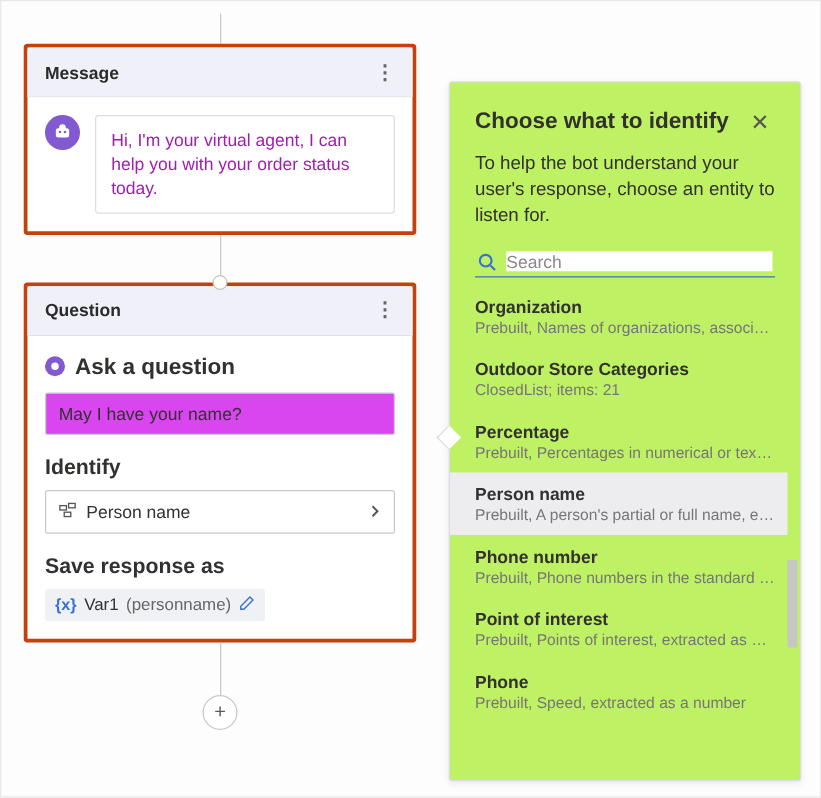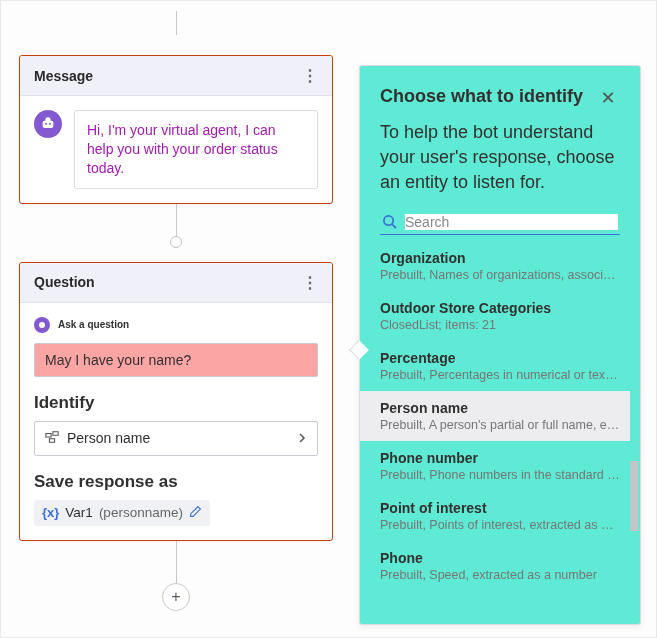--- a/index.html
+++ b/index.html
@@ -35,24 +35,23 @@
     border-radius: 50%;
     background: #fff;
     left: 50%;
     transform: translateX(-50%);
     bottom: -6px;
   }
   .conn-after { height: 42px; }
 
   .card {
     background: #fff;
-    border: 1px solid #c2410c;
+    border: 3px solid #c2410c;
     border-radius: 3px;
     box-shadow: 0 1px 2px rgba(0,0,0,0.04);
-    margin-top: 20px;
   }
   .card-header {
     display: flex;
     align-items: center;
     justify-content: space-between;
     height: 40px;
     padding: 0 10px 0 14px;
     background: #f0f0f8;
     border-bottom: 1px solid #e2e0ea;
     border-radius: 3px 3px 0 0;
@@ -87,30 +86,30 @@
     line-height: 1.35;
   }
 
   .q-prompt-row { display: flex; align-items: center; gap: 8px; margin-bottom: 10px; }
   .q-bullet {
     width: 16px; height: 16px; border-radius: 50%;
     background: #8259d1;
     display: flex; align-items: center; justify-content: center;
   }
   .q-bullet::after { content:""; width:6px; height:6px; border-radius:50%; background:#fff; }
-  .q-prompt-label { font-size: 10px; font-weight: 600; color: #323130; }
+  .q-prompt-label { font-size: 18px; font-weight: 600; color: #323130; }
 
   .text-input {
     width: 100%;
     border: 1px solid #c8c8d0;
     border-radius: 2px;
     padding: 8px 10px;
     font-size: 14px;
     color: #323130;
-    background: #fca5a5;
+    background: #d946ef;
   }
 
   .section-label {
     font-size: 17px;
     font-weight: 600;
     color: #323130;
     margin: 16px 0 8px 0;
   }
 
   .identify-select {
@@ -151,21 +150,21 @@
     cursor: pointer;
     font-size: 16px;
   }
 
   
   .panel {
     position: absolute;
     left: 358px; top: 64px;
     width: 282px;
     height: 560px;
-    background: #5eead4;
+    background: #bef264;
     border: 1px solid #dcdce4;
     border-radius: 3px;
     box-shadow: 0 2px 6px rgba(0,0,0,0.08);
     display: flex;
     flex-direction: column;
   }
   .panel-pointer {
     position: absolute;
     left: -8px; top: 277px;
     width: 14px; height: 14px;
@@ -178,21 +177,21 @@
     padding: 20px 20px 0 20px;
     display: flex; justify-content: space-between; align-items: flex-start;
   }
   .panel-title { font-size: 18px; font-weight: 600; color: #323130; }
   .close-x {
     width: 24px; height: 24px; display:flex; align-items:center; justify-content:center;
     color:#555; cursor:pointer; font-size: 18px;
   }
   .panel-desc {
     padding: 10px 20px 14px 20px;
-    font-size: 18px; color: #323130; line-height: 1.4;
+    font-size: 15px; color: #323130; line-height: 1.4;
   }
   .search-row {
     margin: 0 20px 6px 20px;
     border-bottom: 1px solid #3a6fd8;
     display: flex; align-items: center; gap: 8px;
     padding: 4px 2px;
   }
   .search-row svg { width: 15px; height: 15px; stroke:#3a6fd8; fill:none; stroke-width:1.8; }
   .search-row input {
     border: none; outline: none; flex:1; font-size: 14px; color:#323130;

